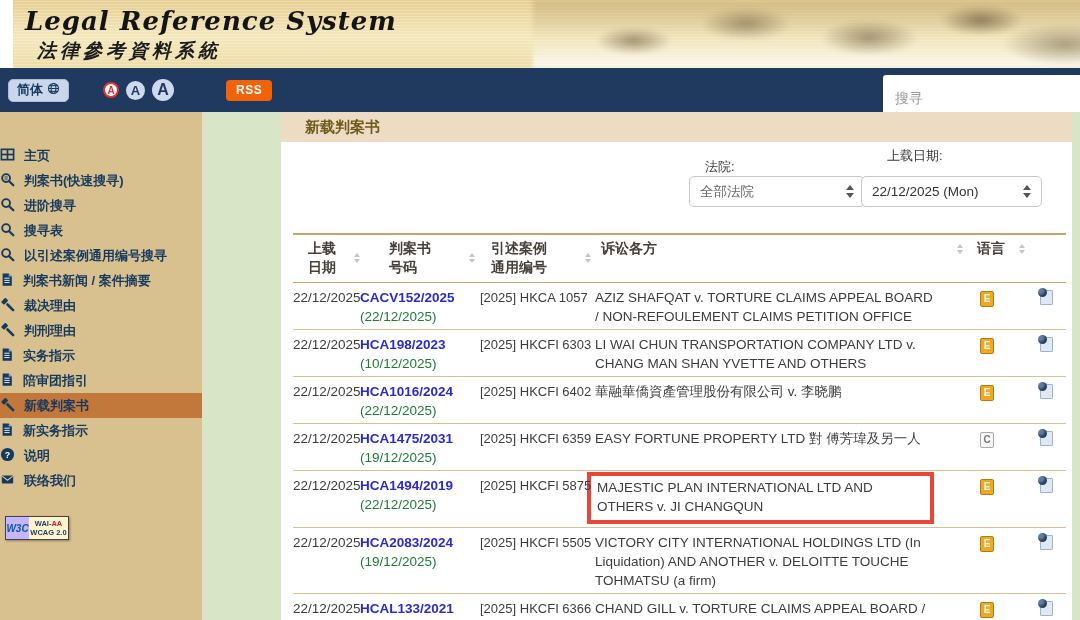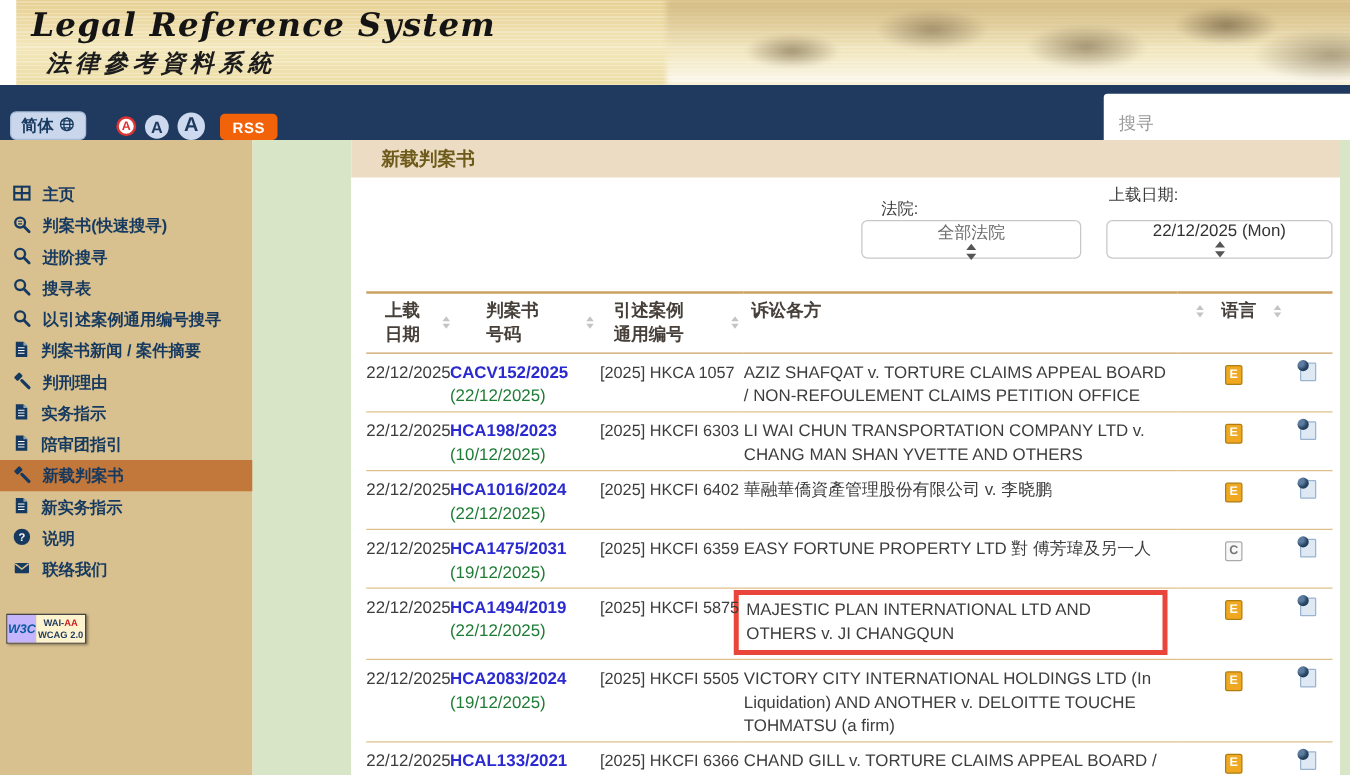--- a/index.html
+++ b/index.html
@@ -19,64 +19,64 @@
       radial-gradient(60px 22px at 80% 30%, rgba(90,72,45,.6), transparent 70%),
       radial-gradient(90px 30px at 95% 65%, rgba(100,84,56,.5), transparent 70%),
       linear-gradient(180deg, rgba(205,180,126,.75) 0%, rgba(244,238,220,.15) 60%, rgba(255,255,255,.85) 100%); }
   .banner-title { position:absolute; left:12px; top:6px; font-family:"DejaVu Serif","Liberation Serif",serif;
     font-style:italic; font-weight:bold; font-size:26px; color:#141414; letter-spacing:1px; }
   .banner-subtitle { position:absolute; left:24px; top:38px; font-family:"DejaVu Serif","Liberation Serif",serif;
     font-style:italic; font-weight:bold; font-size:19px; color:#1c1c1c; letter-spacing:4px; }
 
   
   .navbar { position:absolute; left:0; top:68px; width:1080px; height:44px; background:#1f3a5e;
-    display:flex; align-items:flex-end; }
+    display:flex; align-items:center;gap:10px; }
   .btn-lang { margin-left:8px; height:23px; background:#c9d6ec; border-radius:5px; border:1px solid #a9bcd9;
     display:flex; align-items:center; gap:4px; padding:0 8px; font-size:13px; font-weight:bold; color:#17395e; cursor:pointer; }
   .font-circles { display:flex; align-items:center; gap:7px; margin-left:24px; }
   .circ { border-radius:50%; display:flex; align-items:center; justify-content:center; font-weight:bold; cursor:pointer; }
   .circ.small { width:16px; height:16px; background:#fff; border:2px solid #d33; color:#d33; font-size:10px; }
   .circ.med  { width:19px; height:19px; background:#ccd9ee; color:#1f3a5e; font-size:13px; }
   .circ.big  { width:22px; height:22px; background:#ccd9ee; color:#1f3a5e; font-size:16px; }
-  .btn-rss { margin-left:12px; height:21px; background:#f26209; border-radius:4px; color:#fff;
+  .btn-rss { margin-left:42px; height:21px; background:#f26209; border-radius:4px; color:#fff;
     font-weight:bold; font-size:12px; letter-spacing:.5px; display:flex; align-items:center; padding:0 10px; cursor:pointer; }
   .search-box { position:absolute; right:0; top:7px; width:197px; height:45px; border:none;
     border-radius:3px 0 0 3px; padding:0 10px 0 12px; font-size:14px; color:#333; outline:none; }
   .search-box::placeholder { color:#9a9a9a; }
 
   
   .layout { position:absolute; left:0; top:112px; width:1080px; height:508px; display:flex; }
   .sidebar { width:202px; background:#d8c08f; padding-top:31px; flex-shrink:0; }
   .gutter { width:79px; background:#d8e5c6; flex-shrink:0; }
   .content { width:791px; position:relative; background:#fff; flex-shrink:0; }
   .right-strip { width:8px; background:#d8e5c6; flex-shrink:0; }
 
   
-  .side-item { height:25px; display:flex; align-items:center; gap:9px; padding-left:10px;
+  .side-item { height:25px; display:flex; align-items:center; gap:9px; 
     font-size:13px; font-weight:bold; color:#16395f; cursor:pointer; white-space:nowrap; }
   .side-item.active { background:#c2773b; }
   .side-item svg { flex-shrink:0; }
   .wcag-badge { margin:23px 0 0 5px; width:64px; height:24px; display:flex; border:1px solid #444;
     box-shadow:1px 1px 2px rgba(0,0,0,.35); cursor:pointer; }
   .wcag-left { width:23px; background:#c4b5fd; color:#0b5aa0; font-weight:bold; font-style:italic;
     font-size:10px; display:flex; align-items:center; justify-content:center; }
   .wcag-right { flex:1; background:#fdf3cf; display:flex; flex-direction:column; align-items:center;
     justify-content:center; font-size:7.5px; font-weight:bold; color:#1f3a5e; line-height:9px; }
   .wcag-right .lvl { color:#c22; }
 
   
   .title-bar { height:30px; background:#ecdcc3; display:flex; align-items:center; padding-left:24px;
     font-size:15px; font-weight:bold; color:#6e5b1b; }
   .filter-label { position:absolute; font-size:13px; color:#3a3a3a; }
   .lbl-court { left:424px; top:46px; }
   .lbl-date { left:606px; top:35px; }
   .select { position:absolute; height:31px; background:#fff; border:1px solid #c8c8c8; border-radius:5px;
-    display:flex; align-items:center; justify-content:space-between; padding:0 10px; font-size:13.5px; cursor:pointer;flex-direction:column; }
+    display:flex; align-items:center; justify-content:space-between; padding:0 10px; font-size:13.5px; cursor:pointer; }
   .sel-court { left:408px; top:64px; width:176px; color:#6a6a6a; }
-  .sel-date { left:604px; top:64px; width:181px; color:#333; }
+  .sel-date { left:580px; top:64px; width:181px; color:#333; }
 
   
   .updown { display:inline-flex; flex-direction:column; align-items:center; gap:3px; }
   .updown i { display:block; width:0; height:0; border-left:4px solid transparent; border-right:4px solid transparent; }
   .updown .up { border-bottom:5px solid #555; }
   .updown .dn { border-top:5px solid #555; }
   .sort { display:inline-flex; flex-direction:column; align-items:center; gap:2px; cursor:pointer; }
   .sort i { display:block; width:0; height:0; border-left:3.5px solid transparent; border-right:3.5px solid transparent; }
   .sort .up { border-bottom:4.5px solid #c4c4c4; }
   .sort .dn { border-top:4.5px solid #c4c4c4; }
@@ -187,20 +187,27 @@
             <path stroke="#fff" stroke-width="1" d="M5 6.5h6M5 9h6M5 11.5h6"></path>
             <path fill="#8fa7c2" d="M10 1l3.5 3.5H10z"></path>
           </svg></span>
       <span>判案书新闻 / 案件摘要</span>
     </div>
     <div class="side-item">
       <span><svg width="15" height="15" viewBox="0 0 16 16">
             <rect x="2" y="2.5" width="6.5" height="4.5" rx="1" fill="#16395f" transform="rotate(-45 5 5)"></rect>
             <line x1="8" y1="8" x2="14" y2="14" stroke="#16395f" stroke-width="2.8" stroke-linecap="round"></line>
           </svg></span>
+      <span>裁决理由</span>
+    </div>
+    <div class="side-item">
+      <span><svg width="15" height="15" viewBox="0 0 16 16">
+            <rect x="2" y="2.5" width="6.5" height="4.5" rx="1" fill="#16395f" transform="rotate(-45 5 5)"></rect>
+            <line x1="8" y1="8" x2="14" y2="14" stroke="#16395f" stroke-width="2.8" stroke-linecap="round"></line>
+          </svg></span>
       <span>判刑理由</span>
     </div>
     <div class="side-item">
       <span><svg width="14" height="15" viewBox="0 0 16 16">
             <path fill="#16395f" d="M3 1h7l3.5 3.5V15H3z"></path>
             <path stroke="#fff" stroke-width="1" d="M5 6.5h6M5 9h6M5 11.5h6"></path>
             <path fill="#8fa7c2" d="M10 1l3.5 3.5H10z"></path>
           </svg></span>
       <span>实务指示</span>
     </div>

